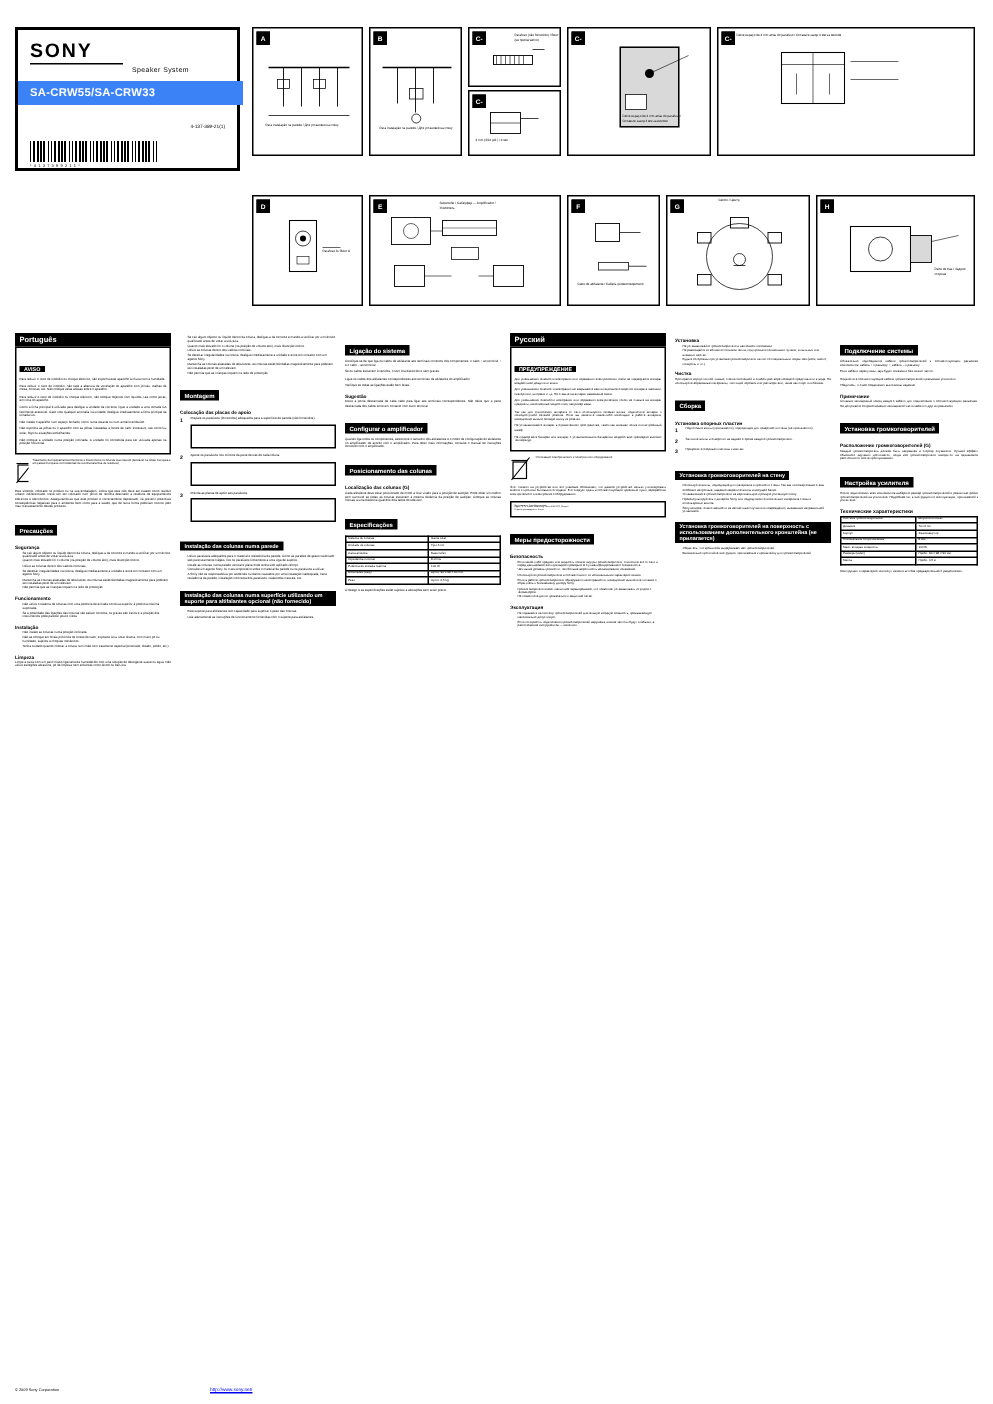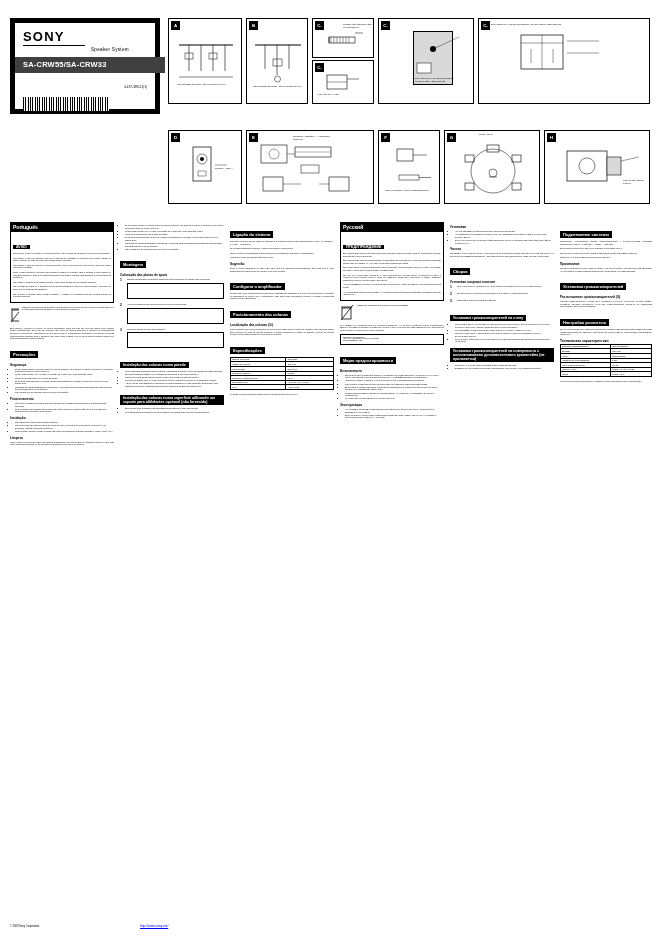--- a/index.html
+++ b/index.html
@@ -5,25 +5,25 @@
   html,body{margin:0;padding:0;background:#ffffff;}
   body{width:662px;height:936px;font-family:"Liberation Sans",sans-serif;color:#000;}
   .page{position:relative;width:662px;height:936px;overflow:hidden;background:#fff;}
 
   
   .box{position:absolute;box-sizing:border-box;}
   .tiny{font-size:1.6px;line-height:1.9px;}
   .micro{font-size:1.4px;line-height:1.7px;}
 
   
-  #title-block{left:10px;top:18px;width:150px;height:96px;border:5px solid #000000;}
+  #title-block{left:10px;top:18px;width:150px;height:96px;border:2px solid #000000;}
   #sony-logo{position:absolute;left:8px;top:6px;font-size:13px;font-weight:bold;letter-spacing:1.2px;font-family:"Liberation Sans",sans-serif;}
   #sony-underline{position:absolute;left:8px;top:22px;width:62px;height:1px;background:#000;}
   #doc-type{position:absolute;left:76px;top:24px;font-size:4.6px;letter-spacing:.3px;}
-  #model-bar{position:absolute;left:0;top:34px;width:150px;height:16px;background:#404040;}
+  #model-bar{position:absolute;left:0;top:34px;width:150px;height:16px;background:#3b82f6;}
   #model-bar span{color:#fff;font-size:7.5px;font-weight:bold;padding-left:8px;line-height:16px;display:block;letter-spacing:.2px;}
   #doc-code{position:absolute;right:8px;top:62px;font-size:3.2px;}
   #barcode{position:absolute;left:8px;top:74px;width:86px;height:14px;
     background:repeating-linear-gradient(to right,#000 0 1px,#fff 1px 2px,#000 2px 3.2px,#fff 3.2px 5px,#000 5px 5.8px,#fff 5.8px 7px);}
   #barcode-num{position:absolute;left:8px;top:89px;font-size:2.6px;letter-spacing:.4px;}
 
   
   .fig{position:absolute;border:1px solid #000;box-sizing:border-box;background:#fff;}
   .figtag{position:absolute;left:2px;top:2px;width:7px;height:7px;border:1px solid #000;font-size:4.4px;line-height:7px;text-align:center;font-weight:bold;background:#fff;}
   .figtag.dark{background:#000;color:#fff;}

